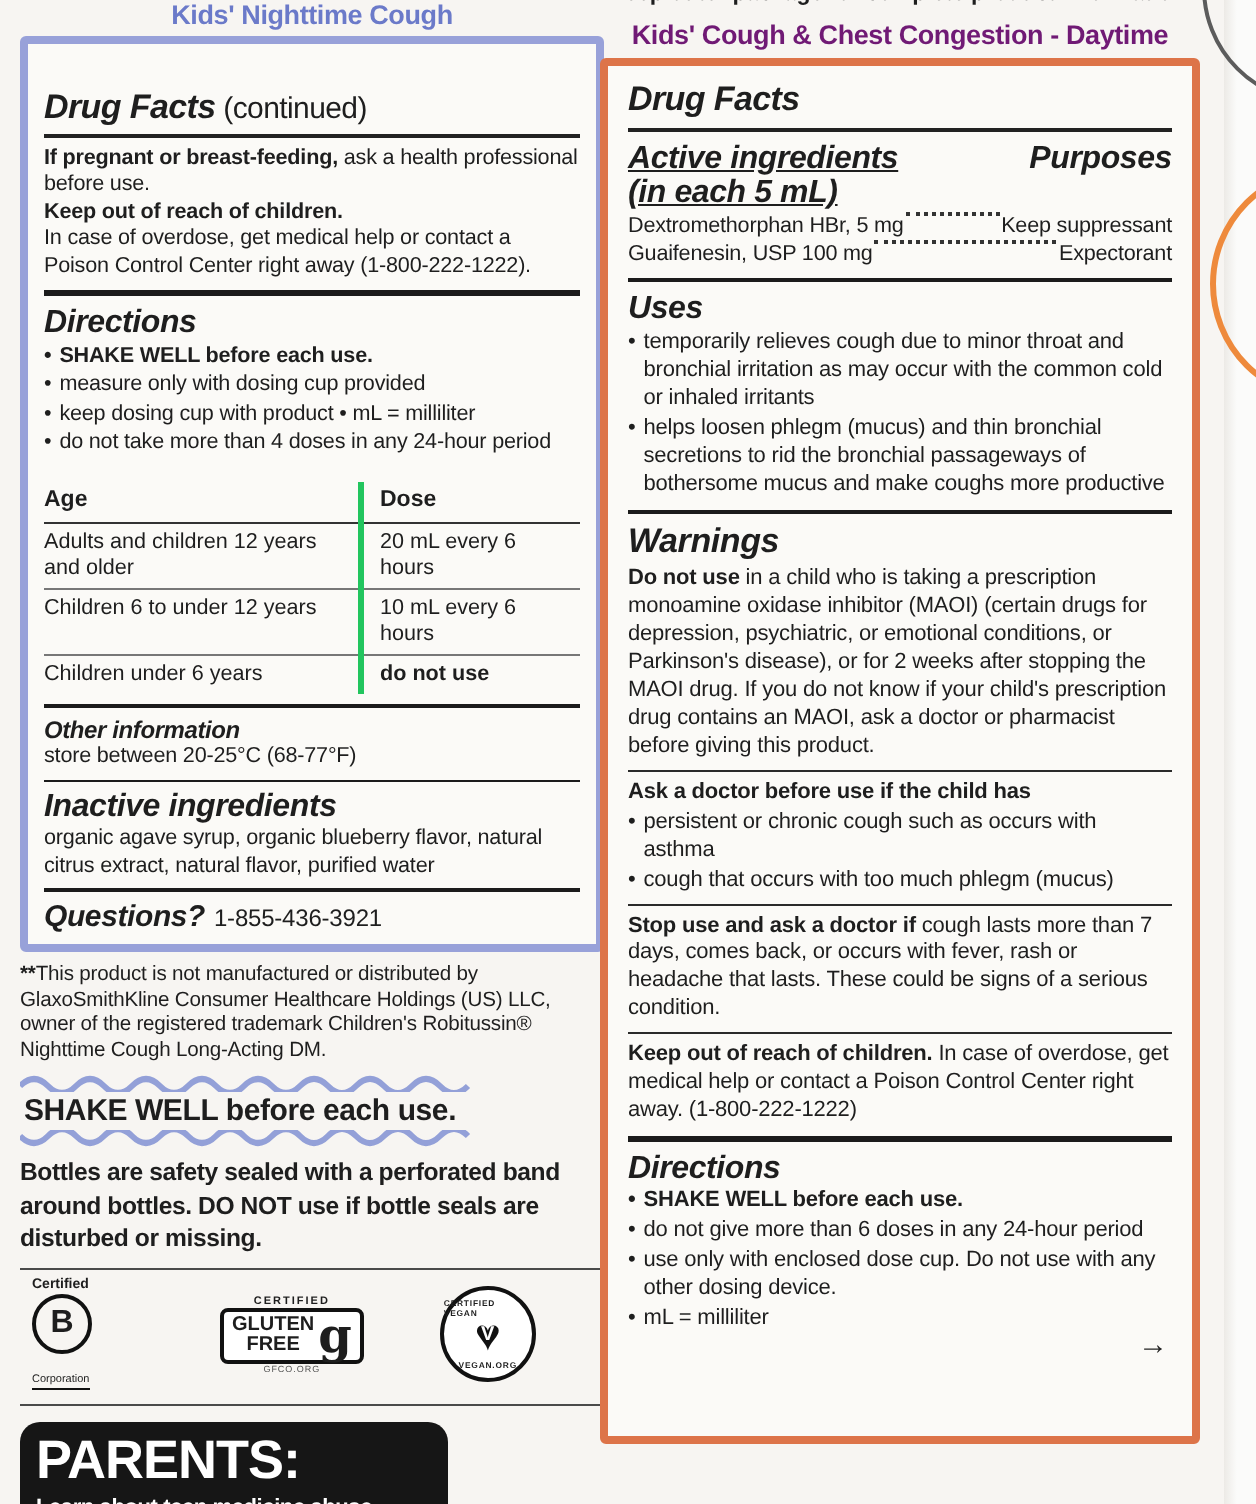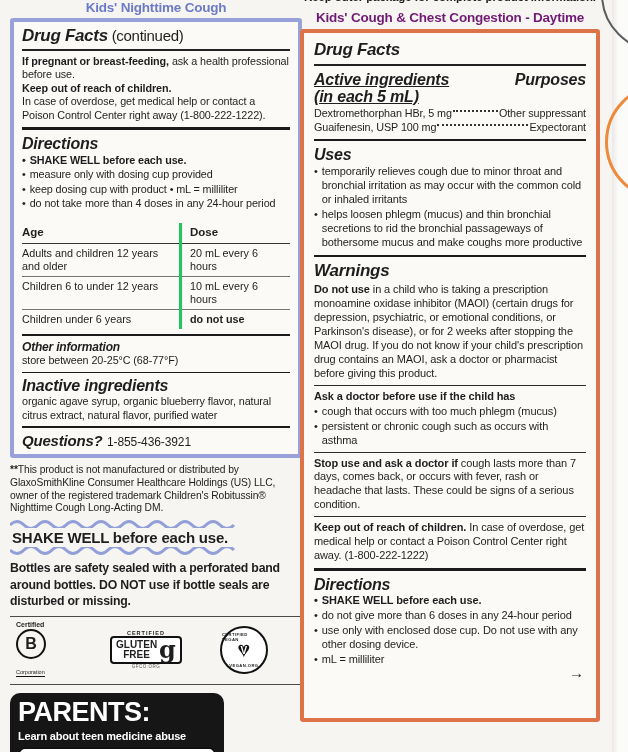--- a/index.html
+++ b/index.html
@@ -26,21 +26,21 @@
   .body-txt{font-size:10.8px;line-height:1.26;letter-spacing:-0.1px;}
   .rule3{height:2.5px;background:#1b1b1b;margin:5px 0;}
   .rule2{height:1.6px;background:#1b1b1b;margin:4px 0;}
   .rule1{height:1px;background:#2a2a2a;margin:4px 0;}
   .bullet{display:flex;margin:1px 0;}
   .bullet::before{content:"•";margin-right:4px;line-height:1.26;}
   .b{font-weight:bold;}
 
   
   #left-col{left:10px;width:292px;}
-  #left-box{border:4px solid #98a1d9;padding:4px 8px 4px 8px;margin-top:3px;}
+  #left-box{border:4px solid #98a1d9;padding:22px 8px 4px 8px;margin-top:3px;}
   #left-box .hd-rule{height:1.5px;background:#222;margin:3px 0 4px 0;}
 
   table.dose{width:100%;border-collapse:collapse;font-size:10.8px;line-height:1.2;margin-top:12px;}
   table.dose td,table.dose th{padding:3px 4px 3px 0;text-align:left;vertical-align:top;}
   table.dose th{font-size:11.5px;border-bottom:1.4px solid #333;}
   table.dose td{border-top:1px solid #777;}
   table.dose .dose-cell{border-left:3px solid #22c55e;padding-left:8px;width:96px;}
   table.dose th.dose-cell{border-bottom:1.4px solid #333;}
 
   .footnote{font-size:10.3px;line-height:1.25;margin-top:6px;letter-spacing:-0.1px;}
@@ -76,21 +76,21 @@
     font-weight:bold;font-size:12.2px;text-align:center;padding:2px 4px;margin-top:5px;letter-spacing:-0.3px;}
 
   
   #right-col{left:300px;width:300px;}
   .clipped{height:8px;overflow:hidden;}
   .clipped span{display:block;margin-top:-9px;font-weight:bold;font-size:11.5px;text-align:center;letter-spacing:-0.1px;}
   #right-title{margin-top:2px;}
   #right-box{border:4px solid #dd7449;padding:7px 10px 6px 10px;margin-top:4px;min-height:672px;}
   #right-box .hd-rule{height:1.5px;background:#222;margin:4px 0 5px 0;}
   .ai-head{display:flex;justify-content:space-between;align-items:flex-start;}
-  .ing-row{display:flex;align-items:center;font-size:10.8px;line-height:1.3;letter-spacing:-0.1px;}
+  .ing-row{display:flex;align-items:flex-start;font-size:10.8px;line-height:1.3;letter-spacing:-0.1px;}
   .leader{flex:1;border-bottom:2px dotted #333;margin:0 1px 3px 1px;min-width:8px;}
   .r-body{font-size:11px;line-height:1.27;letter-spacing:-0.1px;}
   .warn-sub{margin:2px 0;}
   .arrow-row{display:flex;justify-content:flex-end;margin-top:-4px;padding-right:2px;}
   .arrow-glyph{font-size:15px;color:#222;}
 </style>
 </head>
 <body>
 
 <div class="edge-strip"></div>
@@ -231,21 +231,21 @@
     <div class="ai-head">
       <div class="sub-heading" style="font-size:16px;text-decoration:underline;">
         <div>Active ingredients</div>
         <div>(in each 5 mL)</div>
       </div>
       <div class="sub-heading" style="font-size:16px;">Purposes</div>
     </div>
     <div class="ing-row">
       <span>Dextromethorphan HBr, 5 mg</span>
       <span class="leader"></span>
-      <span>Other suppressant</span>
+      <span>Keep suppressant</span>
     </div>
     <div class="ing-row">
       <span>Guaifenesin, USP 100 mg</span>
       <span class="leader"></span>
       <span>Expectorant</span>
     </div>
 
     <div class="rule3"></div>
 
     <div class="sub-heading" style="font-size:16px;">Uses</div>
@@ -261,24 +261,24 @@
     <div class="rule3"></div>
 
     <div class="sub-heading" style="font-size:17px;">Warnings</div>
     <div class="r-body warn-sub">
       <span class="b">Do not use</span><span> in a child who is taking a prescription monoamine oxidase inhibitor (MAOI) (certain drugs for depression, psychiatric, or emotional conditions, or Parkinson's disease), or for 2 weeks after stopping the MAOI drug. If you do not know if your child's prescription drug contains an MAOI, ask a doctor or pharmacist before giving this product.</span>
     </div>
     <div class="rule1"></div>
     <div class="r-body b">Ask a doctor before use if the child has</div>
     <div class="r-body">
       <div class="bullet">
+          <span>persistent or chronic cough such as occurs with asthma</span>
+        </div>
+      <div class="bullet">
           <span>cough that occurs with too much phlegm (mucus)</span>
-        </div>
-      <div class="bullet">
-          <span>persistent or chronic cough such as occurs with asthma</span>
         </div>
     </div>
     <div class="rule1"></div>
     <div class="r-body warn-sub">
       <span class="b">Stop use and ask a doctor if</span><span> cough lasts more than 7 days, comes back, or occurs with fever, rash or headache that lasts. These could be signs of a serious condition.</span>
     </div>
     <div class="rule1"></div>
     <div class="r-body warn-sub">
       <span class="b">Keep out of reach of children.</span><span> In case of overdose, get medical help or contact a Poison Control Center right away. (1-800-222-1222)</span>
     </div>

